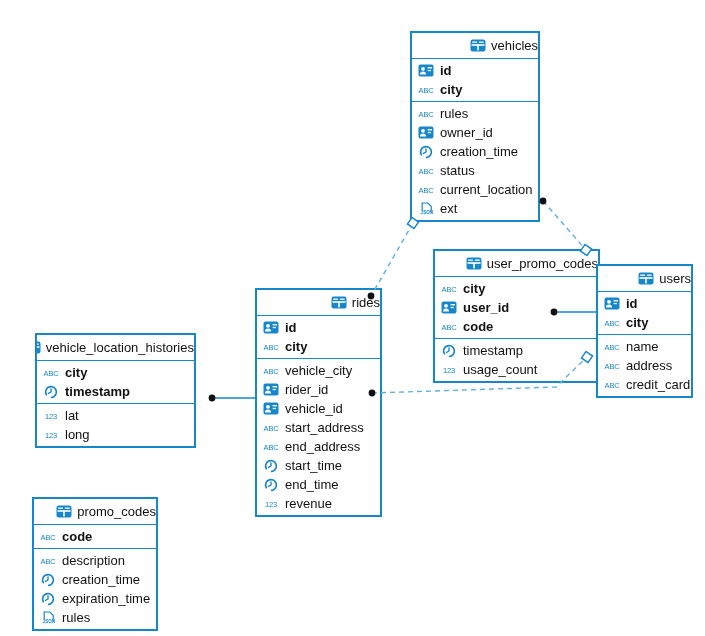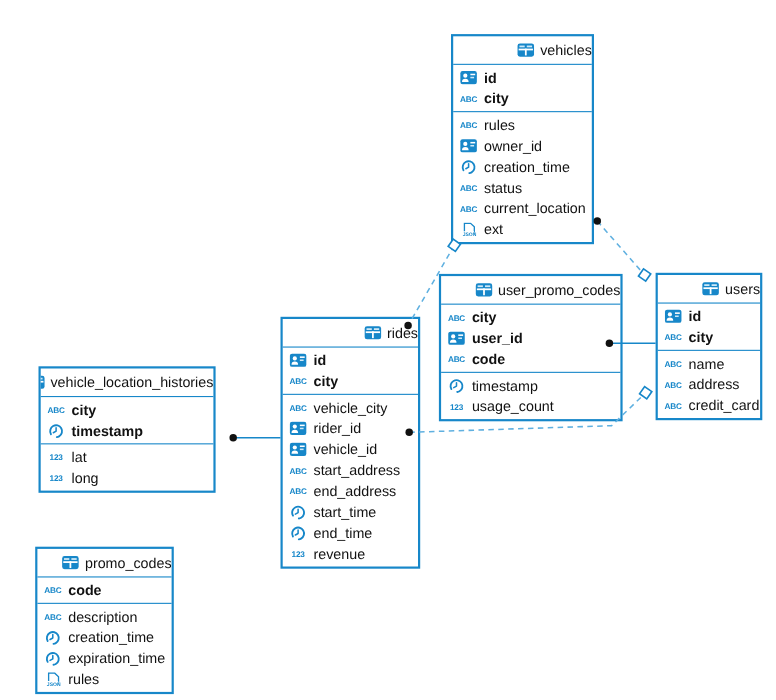--- a/index.html
+++ b/index.html
@@ -20,21 +20,21 @@
   }
   .tsection{padding:2px 0;}
   .tsection.pk{border-bottom:1px solid var(--accent);}
   .trow{
     display:flex;align-items:center;gap:5px;height:19px;padding:0 5px;
     font-size:13px;color:var(--ink);white-space:nowrap;overflow:hidden;
   }
   .tsection.pk .trow .lbl{font-weight:700;}
   .icn{width:18px;flex:none;display:flex;align-items:center;justify-content:center;}
   .ticon{
-    color:var(--accent);font-size:7.5px;font-weight:700;letter-spacing:-0.2px;
+    color:var(--accent);font-size:7.5px;font-weight:400;letter-spacing:-0.2px;
     line-height:1;transform:translateY(0.5px);
   }
   #rel-overlay{position:absolute;inset:0;pointer-events:none;}
   #rel-overlay polyline.dashed{fill:none;stroke:var(--dash);stroke-width:1.4;stroke-dasharray:5 4;}
   #rel-overlay polyline.solid{fill:none;stroke:var(--accent);stroke-width:1.4;}
   #rel-overlay circle.dot{fill:#111111;}
   #rel-overlay rect.sq{fill:#ffffff;stroke:var(--accent);stroke-width:1.5;}
 </style>
 </head>
 <body>
@@ -118,21 +118,21 @@
             <svg width="15" height="14" viewBox="0 0 15 14">
               <path d="M3.2 1 h5.6 l3.4 3.2 v5.4 a2.4 2.4 0 0 1 -2.4 2.4 h-6.6 z" fill="none" stroke="#1787c9" stroke-width="1.2"></path>
               <rect x="1.2" y="8.2" width="11" height="4.6" rx="1" fill="#ffffff"></rect>
               <text x="1.6" y="12.2" font-size="4.6" font-weight="700" fill="#1787c9" font-family="Liberation Sans, sans-serif">JSON</text>
             </svg>
           </span>
           <span class="lbl">ext</span>
         </div>
       </div>
     </div>
-    <div class="erd-table" style="left: 399px; top: 249px; width: 167px;">
+    <div class="erd-table" style="left: 433px; top: 249px; width: 167px;">
       <div class="thead">
         <span class="icn" style="width: 16px;">
           <svg width="16" height="13" viewBox="0 0 16 13">
             <rect x="0.5" y="0.5" width="15" height="12" rx="2.2" fill="#1787c9"></rect>
             <rect x="2.2" y="2.4" width="4.8" height="1.6" fill="#cfe9f7"></rect>
             <rect x="8.9" y="2.4" width="4.8" height="1.6" fill="#cfe9f7"></rect>
             <rect x="1.5" y="5.2" width="13" height="1.6" fill="#ffffff"></rect>
             <rect x="7.2" y="5.2" width="1.6" height="6.2" fill="#ffffff"></rect>
           </svg>
         </span>
@@ -175,21 +175,21 @@
           <span class="lbl">timestamp</span>
         </div>
         <div class="trow">
           <span class="icn">
             <span class="ticon">123</span>
           </span>
           <span class="lbl">usage_count</span>
         </div>
       </div>
     </div>
-    <div class="erd-table" style="left: 596px; top: 248px; width: 97px;">
+    <div class="erd-table" style="left: 596px; top: 264px; width: 97px;">
       <div class="thead">
         <span class="icn" style="width: 16px;">
           <svg width="16" height="13" viewBox="0 0 16 13">
             <rect x="0.5" y="0.5" width="15" height="12" rx="2.2" fill="#1787c9"></rect>
             <rect x="2.2" y="2.4" width="4.8" height="1.6" fill="#cfe9f7"></rect>
             <rect x="8.9" y="2.4" width="4.8" height="1.6" fill="#cfe9f7"></rect>
             <rect x="1.5" y="5.2" width="13" height="1.6" fill="#ffffff"></rect>
             <rect x="7.2" y="5.2" width="1.6" height="6.2" fill="#ffffff"></rect>
           </svg>
         </span>

